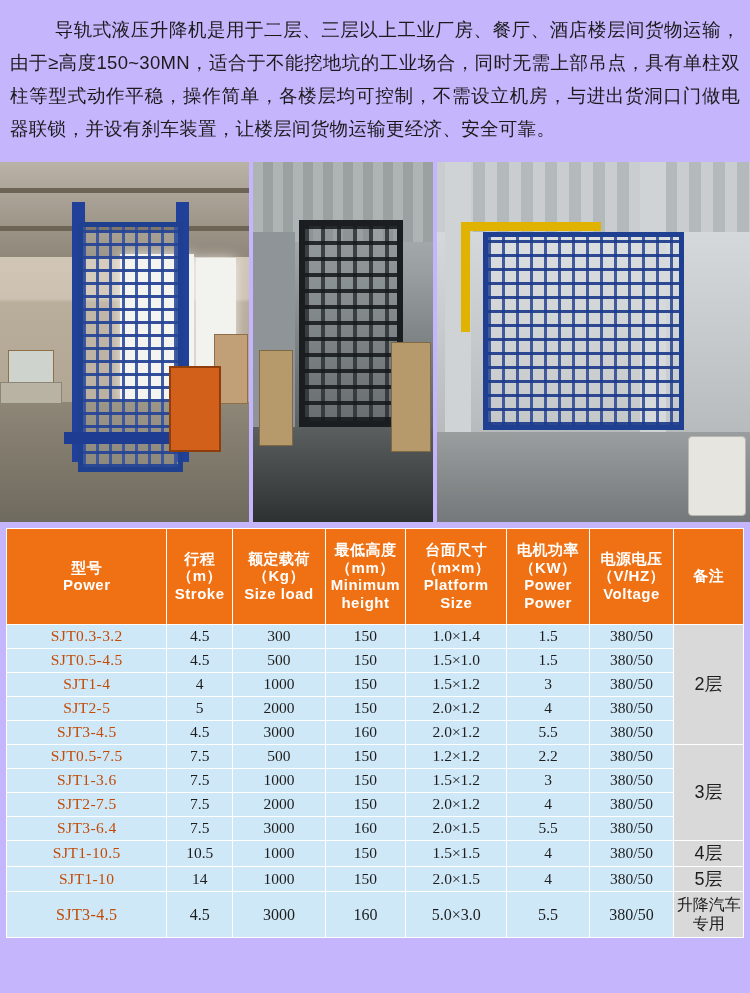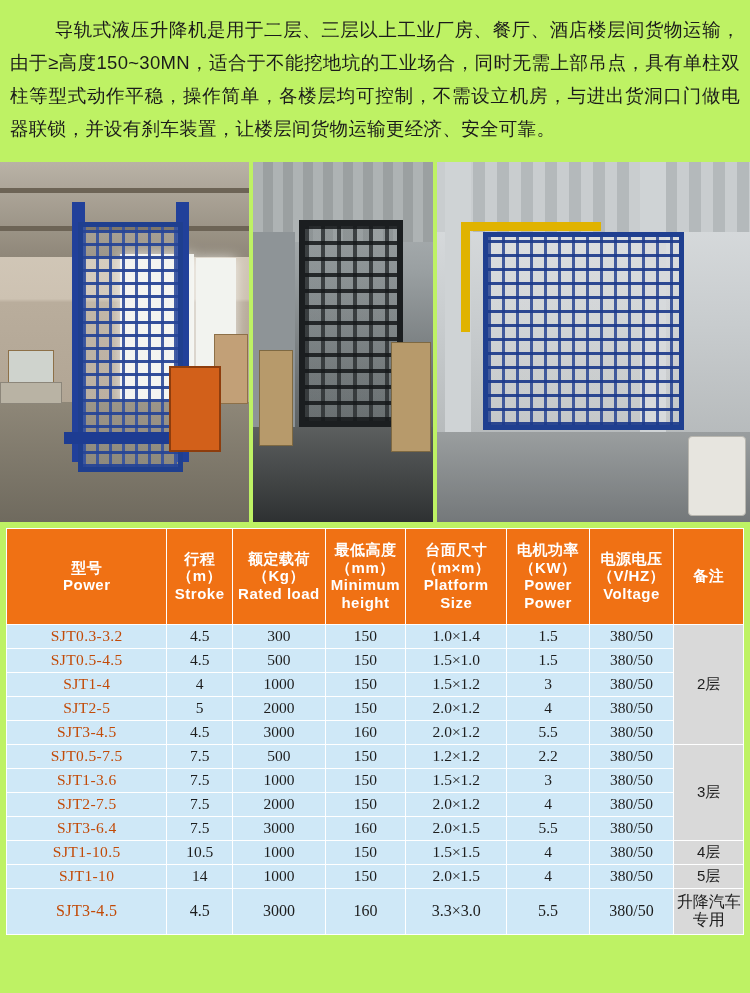--- a/index.html
+++ b/index.html
@@ -6,21 +6,21 @@
   html, body {
     margin: 0; padding: 0;
     width: 750px;
     background: #ffffff;
     font-family: "Liberation Sans", sans-serif;
   }
   .page {
     width: 750px;
     min-height: 993px;
     position: relative;
-    background: #bef264;
+    background: #c4b5fd;
   }
 
   
   .intro {
     padding: 14px 10px 10px 10px;
     font-size: 18.5px;
     line-height: 1.78;
     color: #1b1b1b;
     text-align: justify;
     letter-spacing: 0.3px;
@@ -144,21 +144,21 @@
   }
   tbody td.model {
     color: #c24a07;
     font-family: "Liberation Serif", serif;
     letter-spacing: .4px;
   }
   tbody td.note {
     background: #d9d9d9;
     color: #1d1d1d;
     font-family: "Liberation Sans", sans-serif;
-    font-size: 15px;
+    font-size: 18px;
   }
   tbody tr.tall td { height: 46px; font-size: 16px; }
   tbody tr.tall td.model { font-size: 16px; }
 </style>
 </head>
 <body>
 
 <div class="page">
 
   <div class="intro">
@@ -227,21 +227,21 @@
           <span class="en">Power</span>
         </th>
         <th>
           <span class="cn">行程</span>
           <span class="cn">（m）</span>
           <span class="en">Stroke</span>
         </th>
         <th>
           <span class="cn">额定载荷</span>
           <span class="cn">（Kg）</span>
-          <span class="en">Rated load</span>
+          <span class="en">Size load</span>
         </th>
         <th>
           <span class="cn">最低高度</span>
           <span class="cn">（mm）</span>
           <span class="en">Minimum height</span>
         </th>
         <th>
           <span class="cn">台面尺寸</span>
           <span class="cn">（m×m）</span>
           <span class="en">Platform Size</span>
@@ -375,21 +375,21 @@
         <td>4</td>
         <td>380/50</td>
         <td class="note">5层</td>
       </tr>
 
       <tr class="tall">
         <td class="model">SJT3-4.5</td>
         <td>4.5</td>
         <td>3000</td>
         <td>160</td>
-        <td>3.3×3.0</td>
+        <td>5.0×3.0</td>
         <td>5.5</td>
         <td>380/50</td>
         <td class="note">升降汽车专用</td>
       </tr>
 
     </tbody>
   </table>
 
 </div>
 

